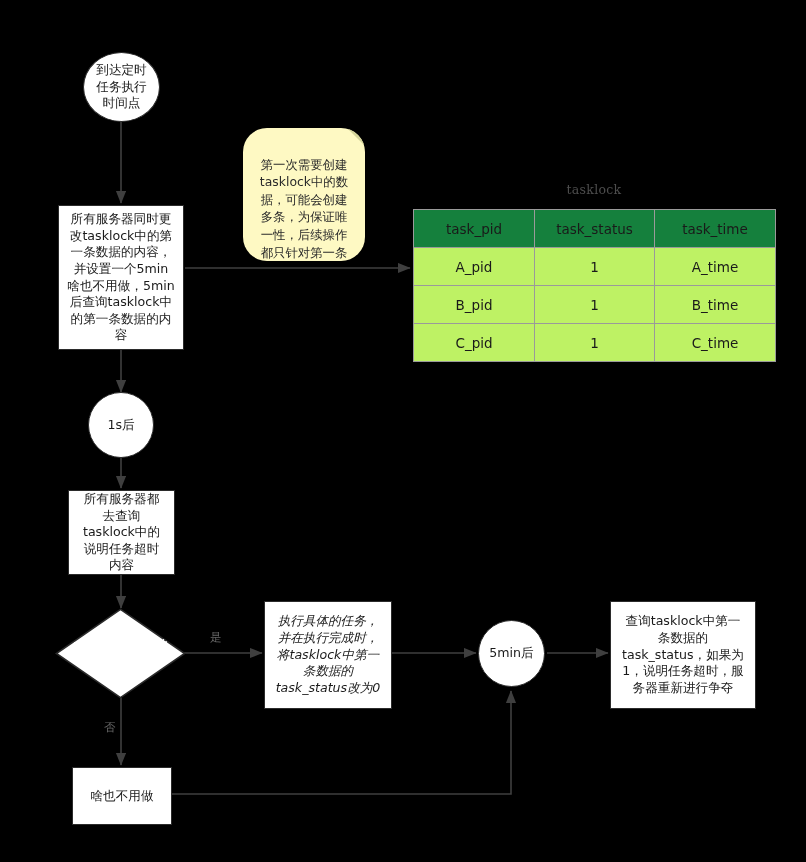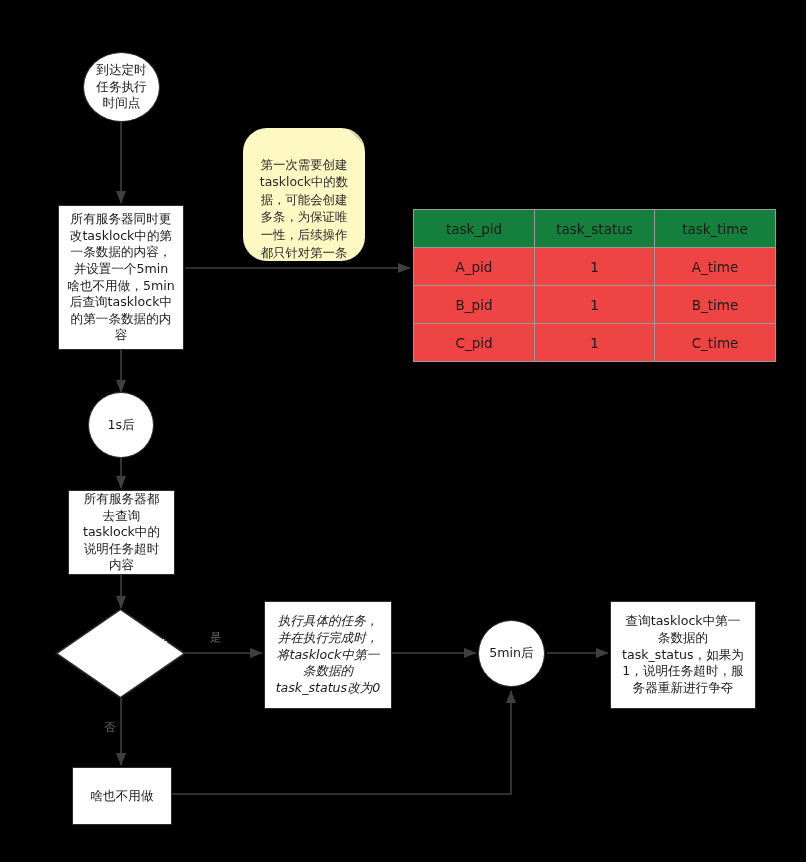--- a/index.html
+++ b/index.html
@@ -108,21 +108,21 @@
     font-size: 13.5px;
     color: #1a1a1a;
     font-weight: normal;
     height: 37px;
     padding: 0;
   }
   table.tasklock th {
     background: #15803d;
   }
   table.tasklock td {
-    background: #ef4444;
+    background: #bef264;
   }
 
   
   .edge-label {
     position: absolute;
     color: #666666;
     font-size: 11.5px;
     line-height: 1;
   }
   svg.links {
@@ -183,20 +183,21 @@
     <span>第一次需要创建
 tasklock中的数
 据，可能会创建
 多条，为保证唯
 一性，后续操作
 都只针对第一条
 数据进行</span>
     <span class="note-fold"></span>
   </div>
 
+  <div class="tbl-title" style="left:413px; top:182px; width:362px;">tasklock</div>
 
   <table class="tasklock" style="left:413px; top:209px; width:362px;">
     <colgroup>
       <col style="width:121px">
         <col style="width:120px">
         <col style="width:121px">
     </colgroup>
     <thead>
       <tr>
         <th>task_pid</th>

